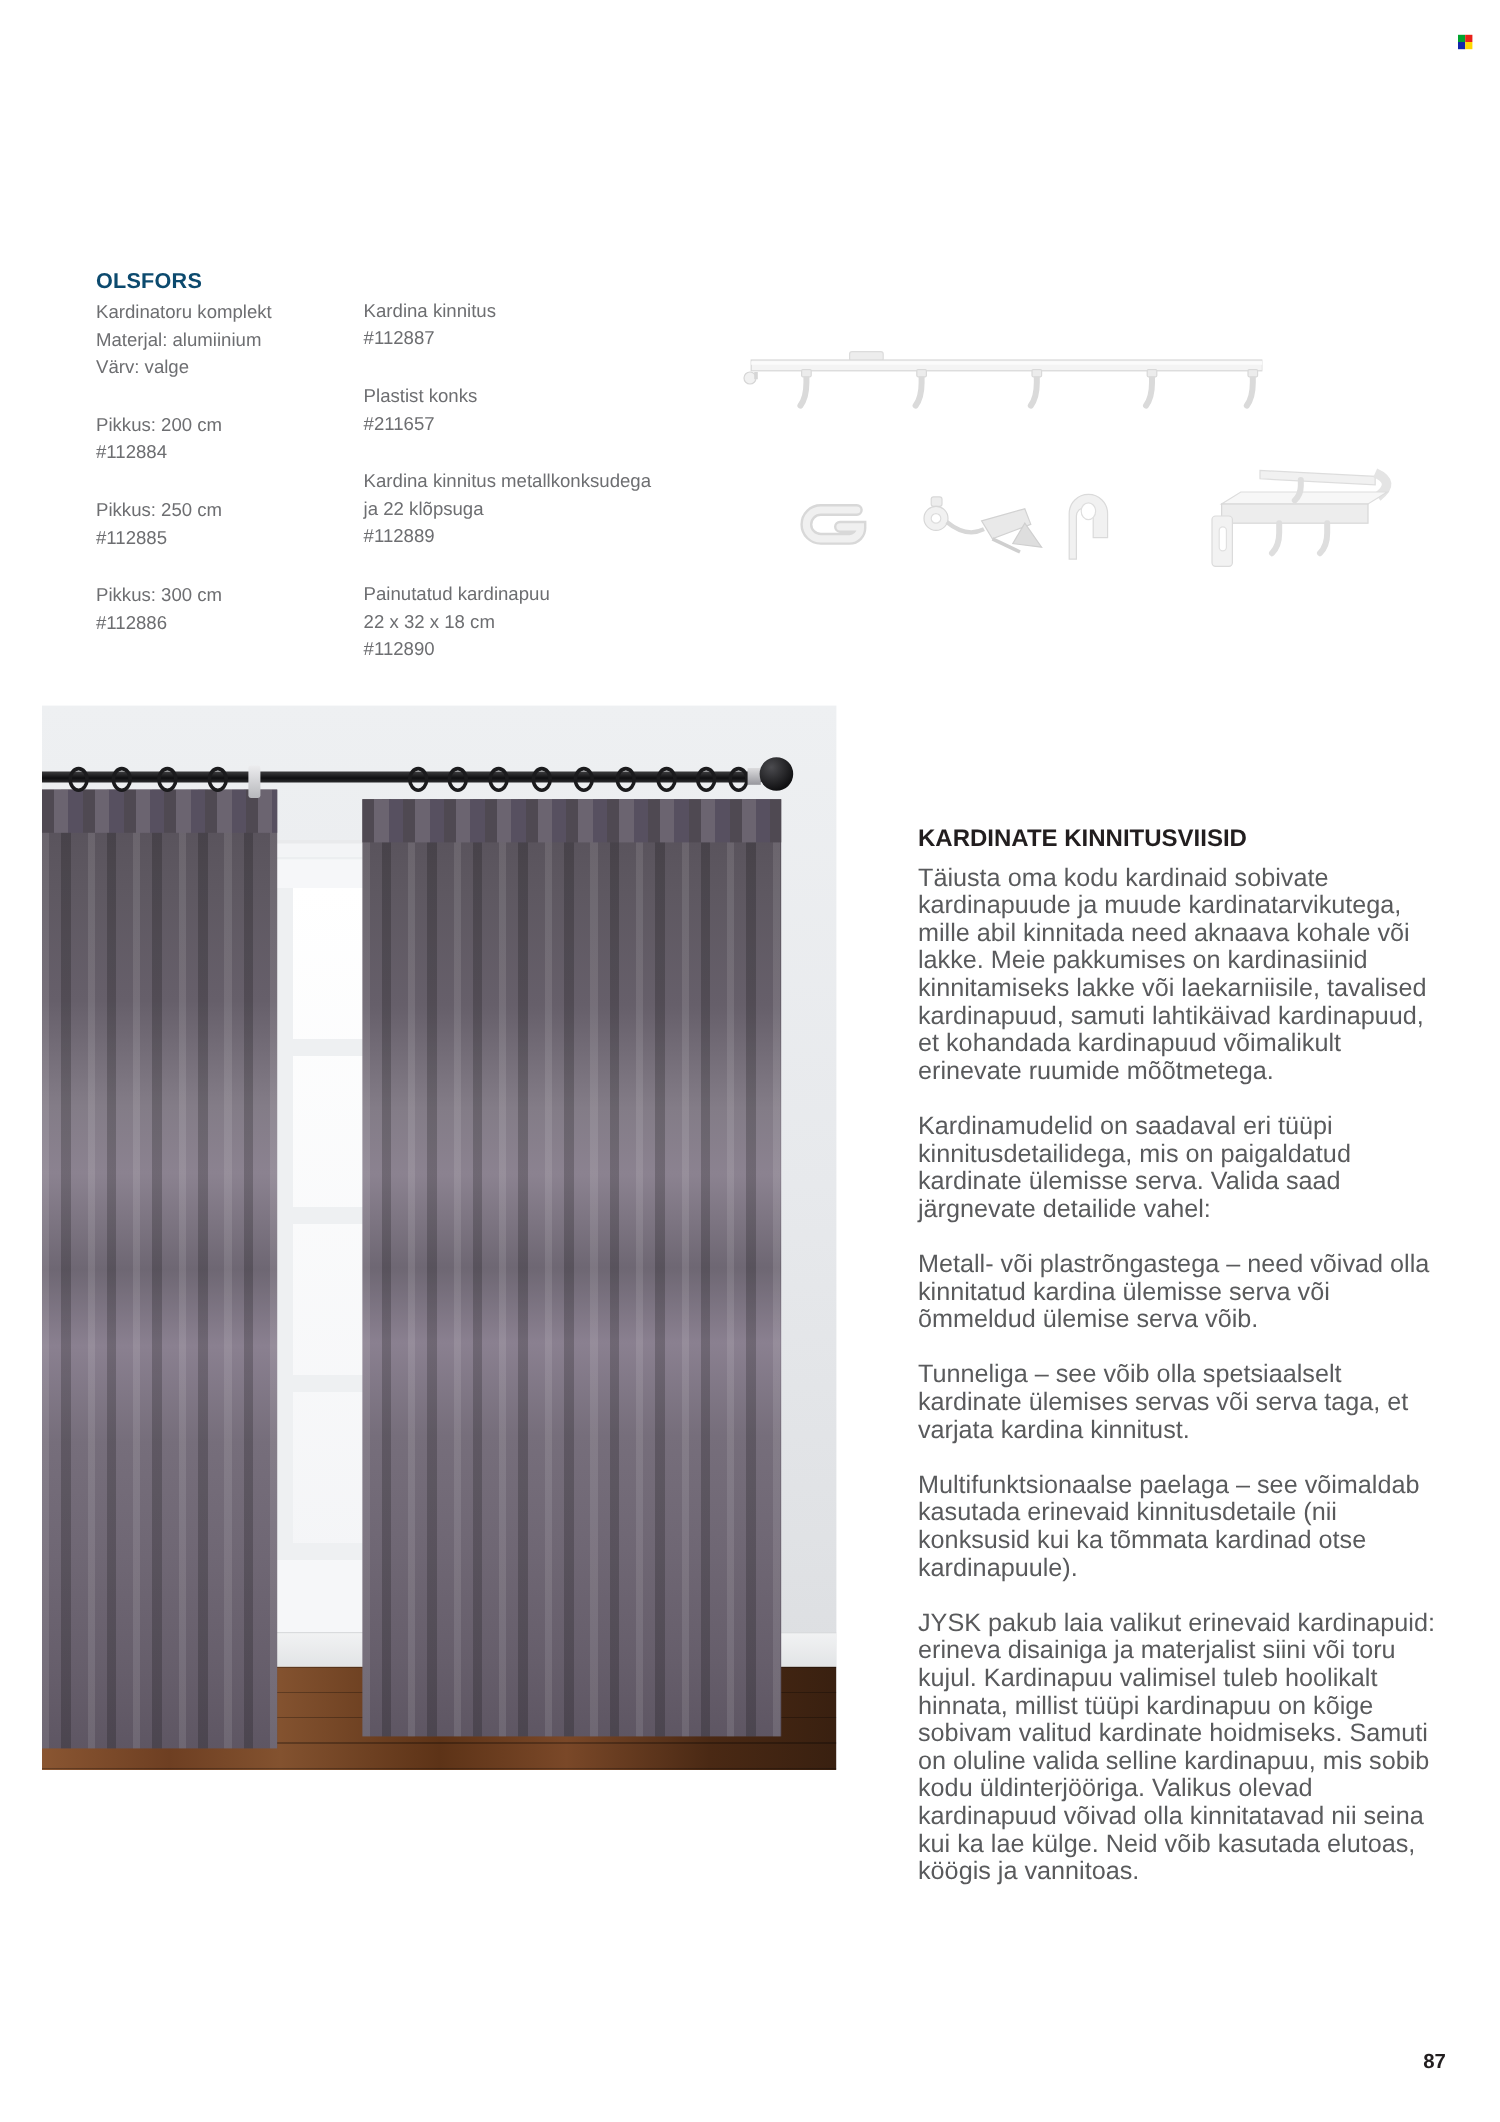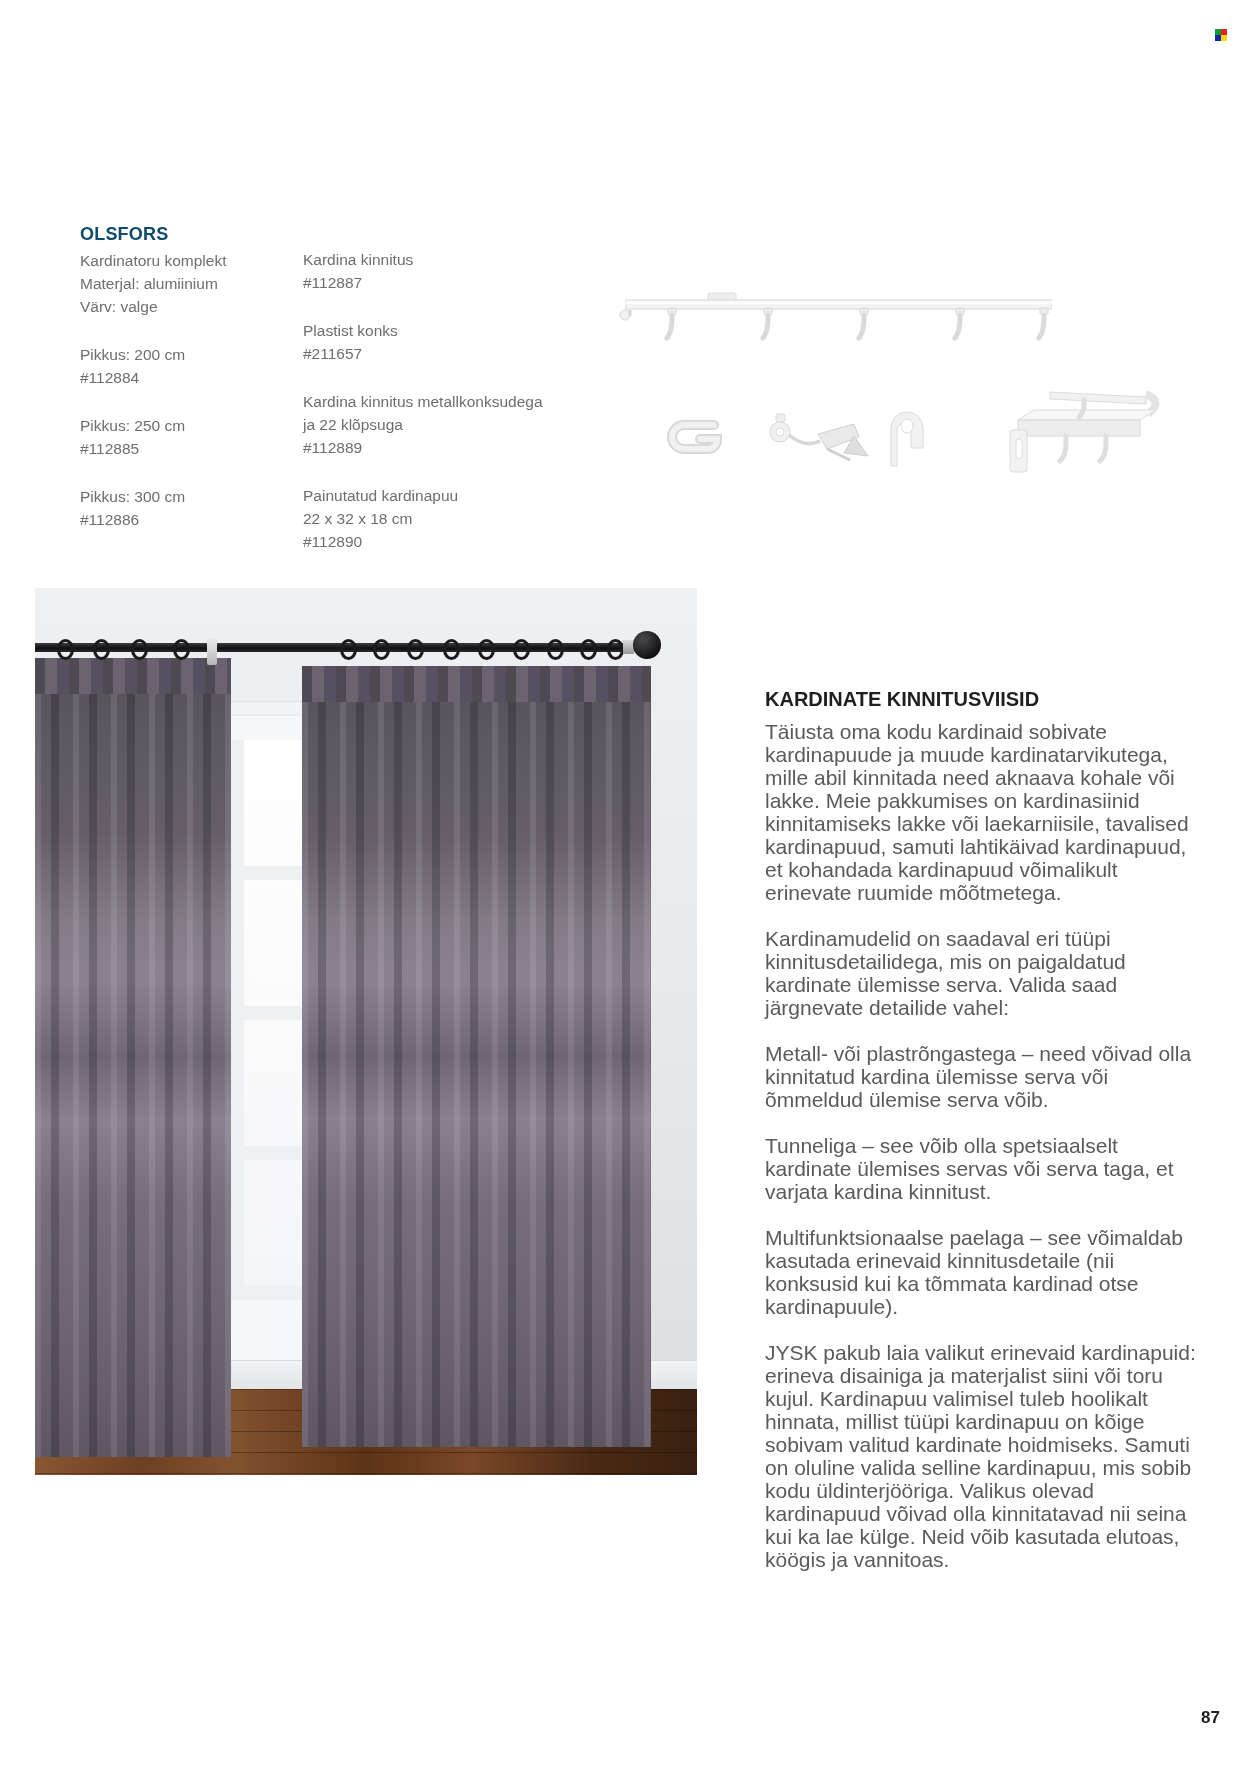--- a/index.html
+++ b/index.html
@@ -58,21 +58,21 @@
   .curtain::before{content:"";position:absolute;left:0;right:0;top:0;height:36px;
          background:repeating-linear-gradient(90deg,#4f4952 0 10px,#6b6470 10px 22px,#575060 22px 34px);}
   .curtain.cl{left:0;width:196px;top:70px;bottom:18px;}
   .curtain.cr{left:267px;width:349px;top:78px;bottom:28px;}
 
   
   .article{position:absolute;left:765px;top:686px;width:433px;color:#595a5c;}
   .article h3{margin:0 0 8px 0;font-size:20px;line-height:26px;font-weight:bold;color:#221e1f;}
   .article p{margin:0 0 23px 0;font-size:21px;line-height:23px;}
 
-  .page-number{position:absolute;left:1186px;top:1708px;width:34px;text-align:right;
+  .page-number{position:absolute;left:1186px;top:1708px;width:34px;text-align:left;
        font-size:17px;font-weight:bold;color:#221e1f;}
   svg{display:block;}
 </style>
 </head>
 <body>
 
 <div class="canvas">
 
   <div class="brand-pixel">
     <div class="g"></div>

